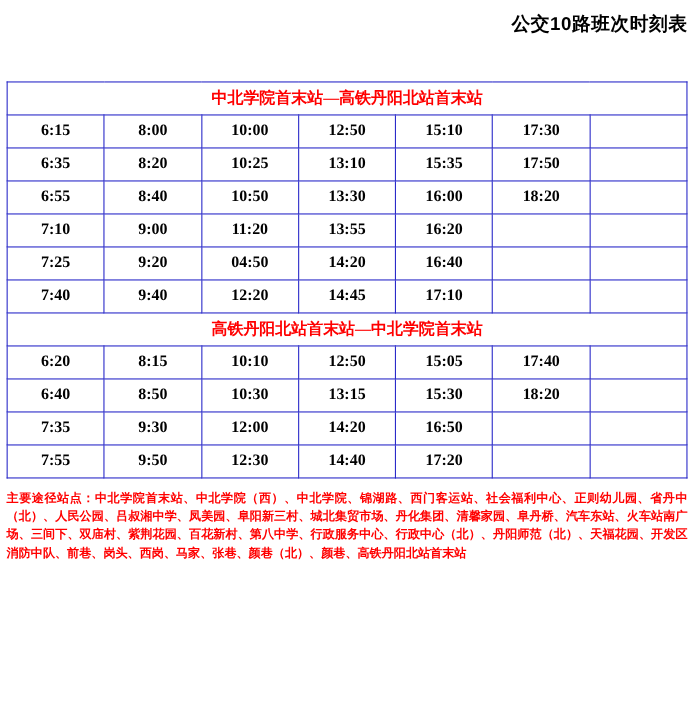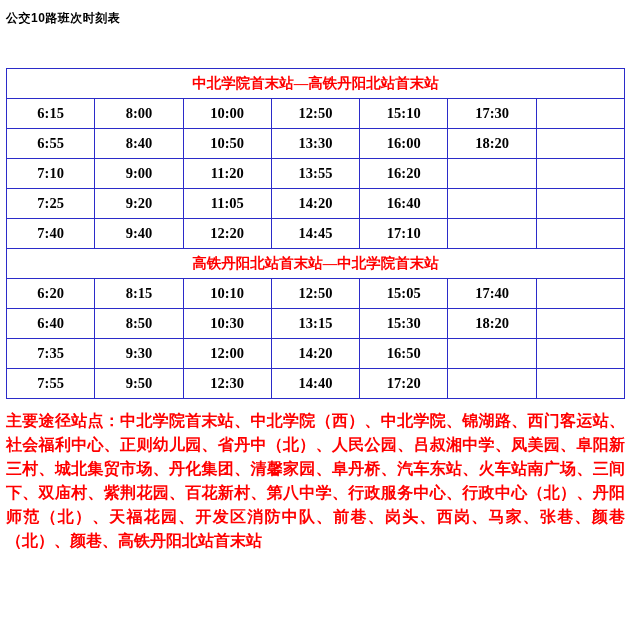--- a/index.html
+++ b/index.html
@@ -14,23 +14,23 @@
     color: #000000;
     overflow: hidden;
   }
   .page {
     width: 631px;
     height: 640px;
     box-sizing: border-box;
     padding: 6px 6px 0 6px;
   }
   .title {
-    text-align: left;
+    text-align: right;
     font-weight: bold;
-    font-size: 12px;
+    font-size: 17px;
     letter-spacing: 0.5px;
     padding: 4px 0 8px 0;
     font-family: "Liberation Sans", "DejaVu Sans", sans-serif;
   }
   table.sched {
     border-collapse: collapse;
     width: 619px;
     table-layout: fixed;
     margin-top: 33px;
   }
@@ -54,21 +54,21 @@
     height: 30px;
   }
   td.empty {
     background: #ffffff;
   }
   .route-note {
     margin-top: 10px;
     width: 619px;
     color: #ff0000;
     font-weight: bold;
-    font-size: 16px;
+    font-size: 11px;
     line-height: 1.5;
     font-family: "Liberation Sans", "DejaVu Sans", sans-serif;
     text-align: justify;
     text-justify: inter-ideograph;
   }
 </style>
 </head>
 <body>
 
 <div class="page">
@@ -84,41 +84,50 @@
       <tr>
         <td>6:15</td>
         <td>8:00</td>
         <td>10:00</td>
         <td>12:50</td>
         <td>15:10</td>
         <td>17:30</td>
         <td class="empty"></td>
       </tr>
       <tr>
+        <td>6:35</td>
+        <td>8:20</td>
+        <td>10:25</td>
+        <td>13:10</td>
+        <td>15:35</td>
+        <td>17:50</td>
+        <td class="empty"></td>
+      </tr>
+      <tr>
         <td>6:55</td>
         <td>8:40</td>
         <td>10:50</td>
         <td>13:30</td>
         <td>16:00</td>
         <td>18:20</td>
         <td class="empty"></td>
       </tr>
       <tr>
         <td>7:10</td>
         <td>9:00</td>
         <td>11:20</td>
         <td>13:55</td>
         <td>16:20</td>
         <td class="empty"></td>
         <td class="empty"></td>
       </tr>
       <tr>
         <td>7:25</td>
         <td>9:20</td>
-        <td>11:05</td>
+        <td>04:50</td>
         <td>14:20</td>
         <td>16:40</td>
         <td class="empty"></td>
         <td class="empty"></td>
       </tr>
       <tr>
         <td>7:40</td>
         <td>9:40</td>
         <td>12:20</td>
         <td>14:45</td>

